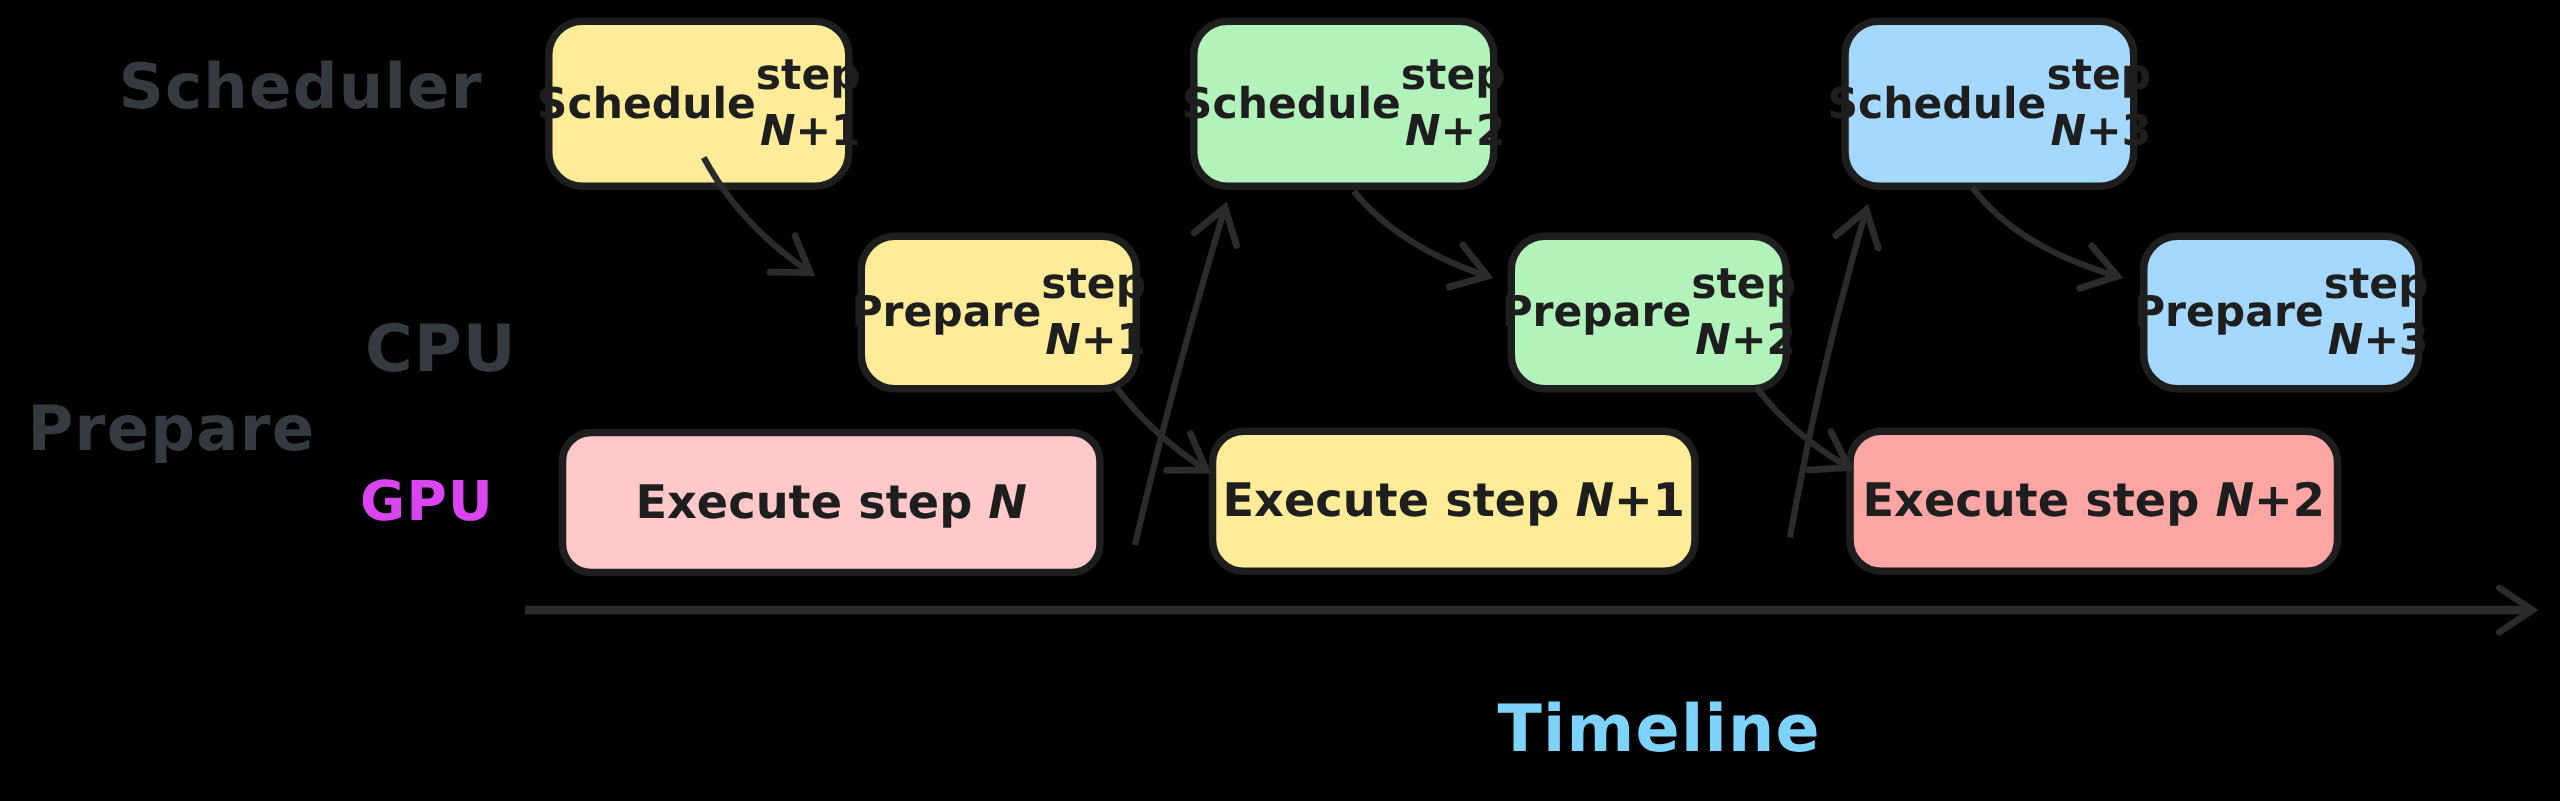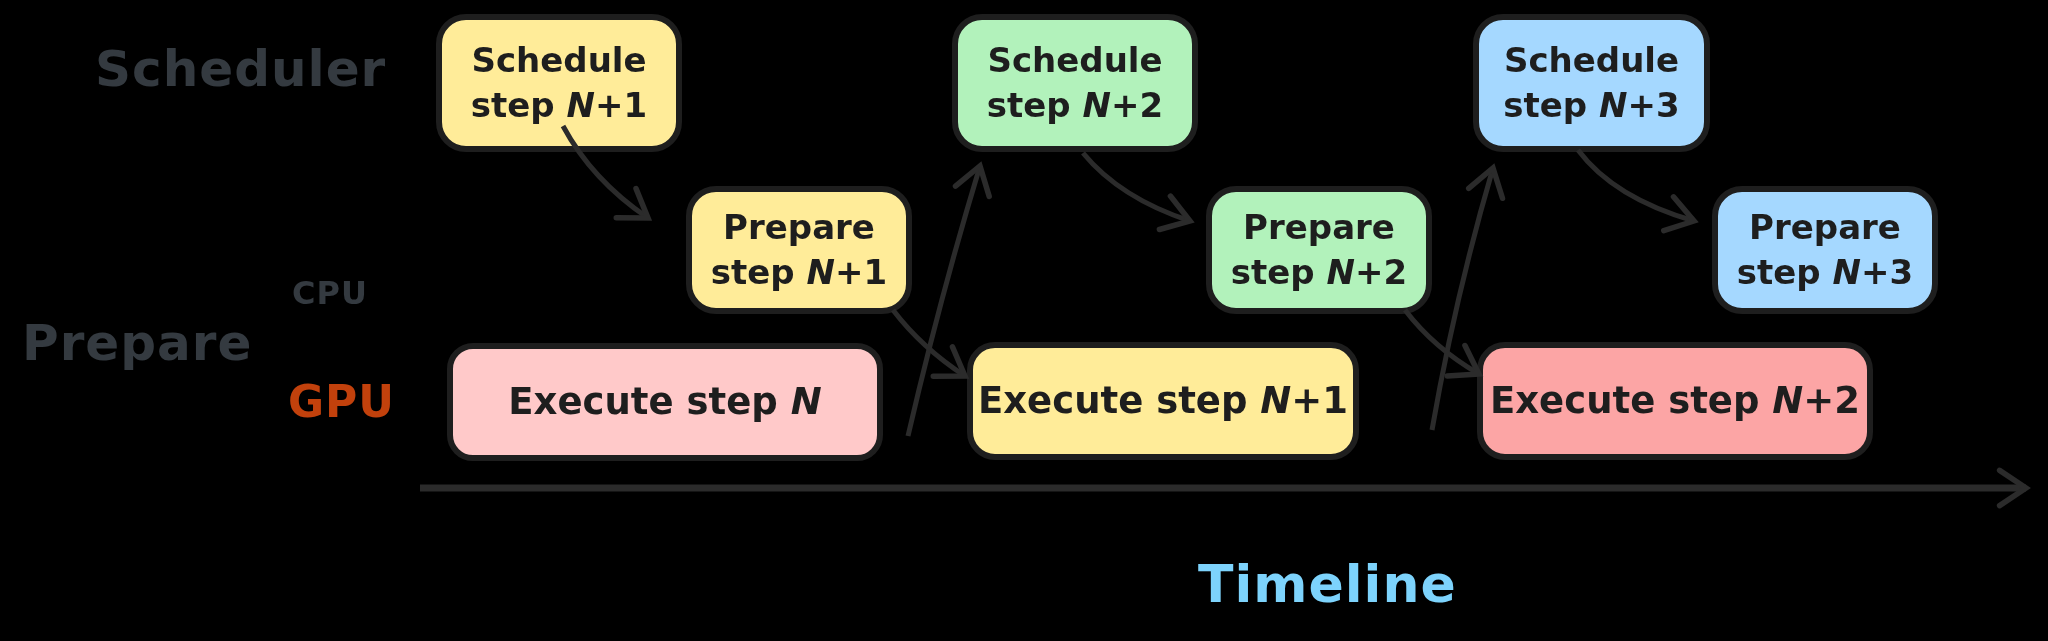--- a/index.html
+++ b/index.html
@@ -15,21 +15,20 @@
     font-weight: 700;
     letter-spacing: 1px;
     white-space: nowrap;
   }
   .node {
     position: absolute;
     box-sizing: border-box;
     border: 6px solid #1e1e1e;
     color: #1e1e1e;
     display: flex;
-    flex-direction: column;
     align-items: center;
     justify-content: center;
     text-align: right;
     font-weight: 600;
     font-size: 34px;
     line-height: 1.32;
   }
   .node.small { border-radius: 30px; }
   .node.wide  { border-radius: 28px; font-size: 37px; }
   .nvar { font-style: italic; }
@@ -40,22 +39,22 @@
   }
   .arrow-layer path, .arrow-layer line { fill: none; }
 </style>
 </head>
 <body>
 
 <div class="stage" style="background-color: rgb(0, 0, 0); padding-left: 45px;">
 
   <div class="row-label" style="left: 95px; top: 40px; font-size: 50px; color: rgb(52, 58, 64);">Scheduler</div>
   <div class="row-label" style="left: 22px; top: 314px; font-size: 50px; color: rgb(52, 58, 64);">Prepare</div>
-  <div class="row-label" style="left: 292px; top: 250px; font-size: 32px; color: rgb(52, 58, 64); margin-top: 24px;">CPU</div>
-  <div class="row-label" style="left: 288px; top: 376px; font-size: 44px; color: #c2410c;">GPU</div>
+  <div class="row-label" style="left: 292px; top: 250px; font-size: 52px; color: rgb(52, 58, 64);">CPU</div>
+  <div class="row-label" style="left: 288px; top: 376px; font-size: 44px; color: #d946ef;">GPU</div>
   <div class="row-label" style="left: 1198px; top: 554px; font-size: 52px; color: #7dd3fc;">Timeline</div>
 
   <div class="node small" style="left: 436px; top: 14px; width: 246px; height: 138px; background-color: rgb(255, 236, 153);">
     <div>Schedule</div>
     <div><span>step </span><span class="nvar">N</span><span>+1</span></div>
   </div>
   <div class="node small" style="left: 952px; top: 14px; width: 246px; height: 138px; background-color: rgb(178, 242, 187);">
     <div>Schedule</div>
     <div><span>step </span><span class="nvar">N</span><span>+2</span></div>
   </div>

